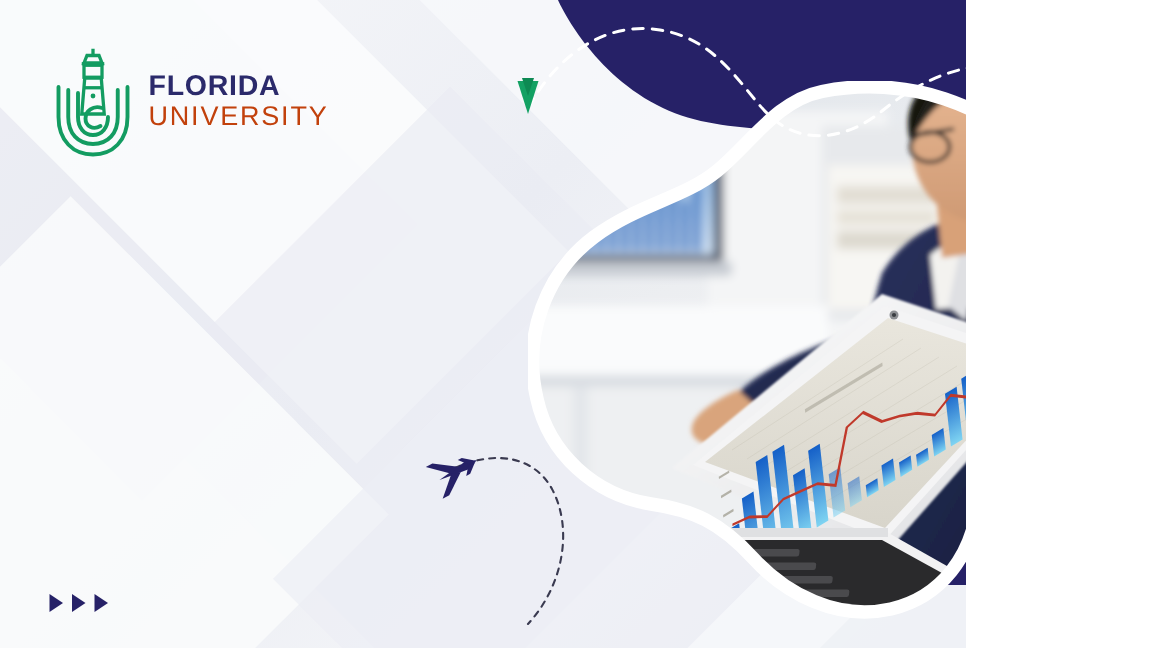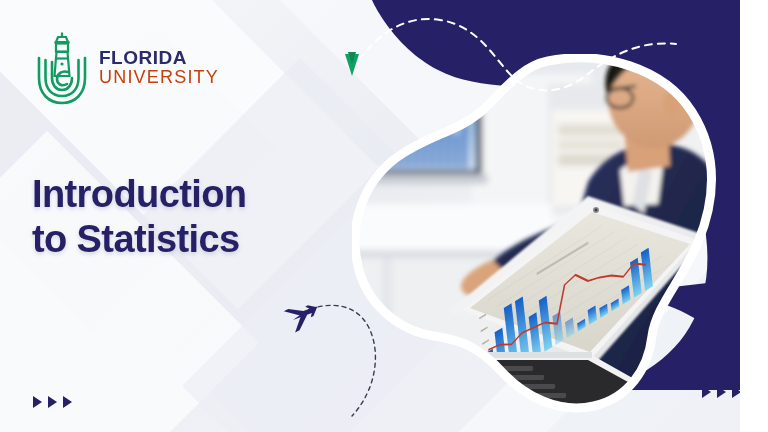--- a/index.html
+++ b/index.html
@@ -2,21 +2,21 @@
 <html><head>
 <meta charset="utf-8">
 <style>
   html,body{margin:0;padding:0;}
   body{
     width:768px;height:432px;
     font-family:"Liberation Sans", sans-serif;
     overflow:hidden;background:#ffffff;
   }
   .slide{
-    position:relative;width:740px;height:432px;overflow:hidden;
+    position:relative;width:644px;height:432px;overflow:hidden;
     background:#f2f3f7;
   }
 
   
   .bg-base{
     position:absolute;inset:0;
     background:linear-gradient(135deg,#f7f8fa 0%,#eceef4 45%,#f4f5f8 70%,#e9ebf1 100%);
   }
   .facet{position:absolute;pointer-events:none;}
   .f1{left:-60px;top:-40px;width:260px;height:330px;background:#e8eaf1;opacity:.75;
@@ -346,24 +346,20 @@
       </g>
       <circle cx="26" cy="36" r="1.6" fill="#139c61"></circle>
       <circle cx="26" cy="19" r="0" fill="#139c61"></circle>
     </svg>
     <div class="logo-text">
       <span class="logo-l1">FLORIDA</span>
       <span class="logo-l3">UNIVERSITY</span>
     </div>
   </div>
 
-  <div class="headline">
-    <div>Introduction</div>
-    <div>to Statistics</div>
-  </div>
 
   <div class="triad triad-left">
     <span class="tri"></span>
     <span class="tri"></span>
     <span class="tri"></span>
   </div>
   <div class="triad triad-right">
     <span class="tri"></span>
     <span class="tri"></span>
     <span class="tri"></span>

